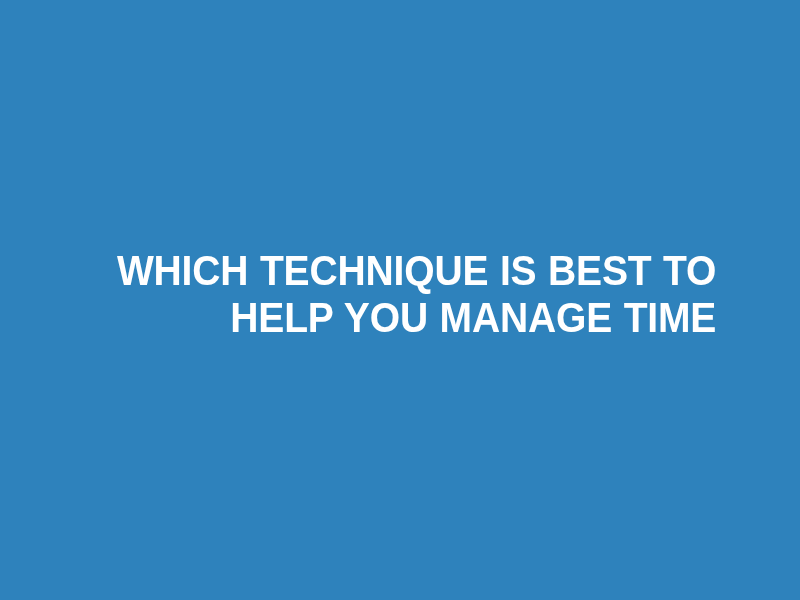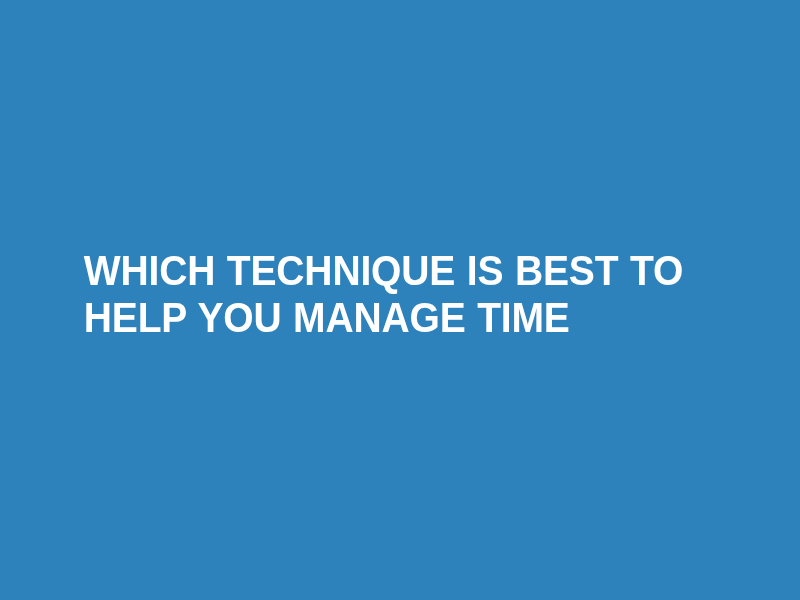--- a/index.html
+++ b/index.html
@@ -24,21 +24,21 @@
     background: #2E82BC;
     display: flex;
     align-items: center;
     justify-content: center;
   }
 
   .headline-block {
     width: 700px;
     padding: 0 10px;
     box-sizing: border-box;
-    text-align: left;
+    text-align: right;
     
     transform: translateY(-6px);
   }
 
   .headline {
     margin: 0;
     color: #FFFFFF;
     font-family: "Liberation Sans", sans-serif;
     font-weight: 700;
     font-size: 42px;

